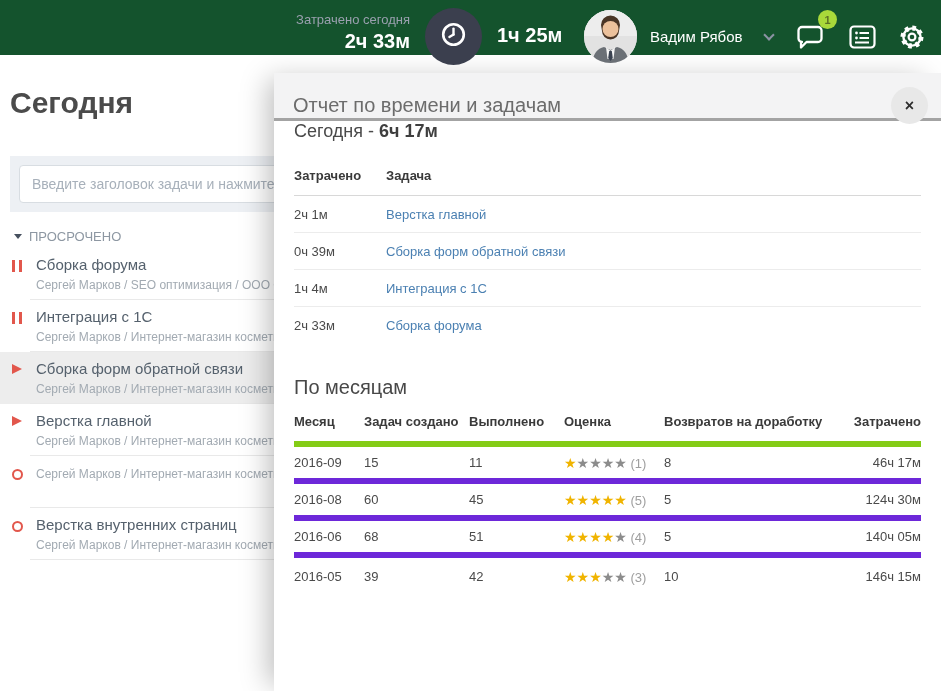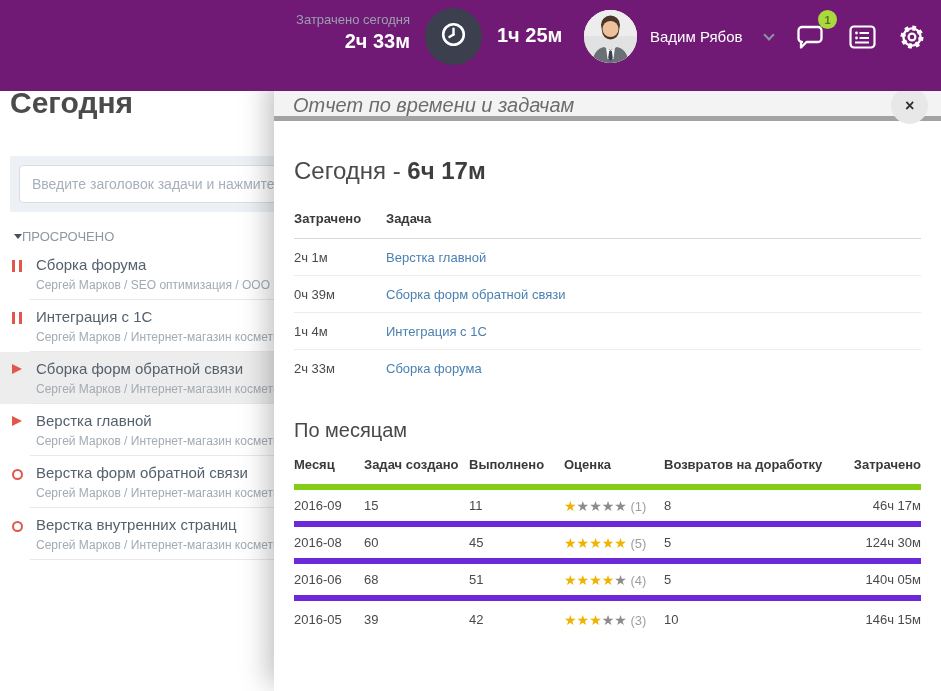--- a/index.html
+++ b/index.html
@@ -4,21 +4,21 @@
 <style>
   * { margin:0; padding:0; box-sizing:border-box; }
   html,body { width:941px; height:691px; overflow:hidden; }
   body {
     position:relative;
     font-family:"Liberation Sans", sans-serif;
     background:#ffffff;
   }
 
   
-  .topbar { position:absolute; left:0; top:0; width:941px; height:91px; background:#701a75; z-index:20; }
+  .topbar { position:absolute; left:0; top:0; width:941px; height:55px; background:#14532d; z-index:20; }
   .spent { position:absolute; right:531px; top:12px; text-align:right; }
   .spent-label { font-size:13px; color:#9aa0af; }
   .spent-value { font-size:20px; font-weight:bold; color:#fff; margin-top:3px; }
   .timer-btn { position:absolute; left:425px; top:8px; width:57px; height:57px; border-radius:50%;
                background:#3b3f4e; display:flex; align-items:center; justify-content:center; cursor:pointer; }
   .timer-value { position:absolute; left:497px; top:24px; font-size:20px; font-weight:bold; color:#fff; }
   .avatar { position:absolute; left:584px; top:10px; width:53px; height:53px; border-radius:50%;
             overflow:hidden; cursor:pointer; background:#dcdcdc; }
   .avatar svg { display:block; }
   .user-menu { position:absolute; left:650px; top:28px; display:flex; align-items:center; gap:22px; cursor:pointer; }
@@ -32,48 +32,48 @@
   .list-btn { position:absolute; left:849px; top:25px; cursor:pointer; }
   .gear-btn { position:absolute; left:898px; top:23px; cursor:pointer; }
 
   
   .page-title { position:absolute; left:10px; top:86px; font-size:30px; color:#4b4b4b; }
   .add-panel { position:absolute; left:10px; top:156px; width:430px; height:56px; background:#edf0f4; }
   .task-input { position:absolute; left:9px; top:9px; width:412px; height:38px;
                 border:1px solid #d8dde2; border-radius:4px; padding:0 12px;
                 font-size:14px; color:#46505c; font-family:"Liberation Sans", sans-serif; outline:none; }
   .task-input::placeholder { color:#a7b0ba; }
-  .section-head { position:absolute; left:14px; top:229px; display:flex; align-items:center; cursor:pointer; }
+  .section-head { position:absolute; left:14px; top:229px; display:flex; align-items:center; gap:7px; cursor:pointer; }
   .tri-down { width:0; height:0; border-left:4px solid transparent; border-right:4px solid transparent;
               border-top:5px solid #46505e; }
   .section-label { font-size:13px; color:#8d97a2; }
 
   .task-list { position:absolute; left:0; top:248px; width:460px; }
   .task-item { position:relative; height:52px; padding:7px 0 0 36px; cursor:pointer; white-space:nowrap; }
   .task-item::after { content:""; position:absolute; left:30px; right:0; bottom:0; border-bottom:1px solid #e9e9e9; }
   .task-item.selected { background:#ededed; }
   .task-icon { position:absolute; left:12px; top:12px; }
   .icon-pause { width:10px; height:12px; border-left:3.5px solid #e2574c; border-right:3.5px solid #e2574c; }
   .icon-play  { width:0; height:0; border-left:10px solid #e2574c;
                 border-top:5.5px solid transparent; border-bottom:5.5px solid transparent; }
   .icon-circle{ width:11px; height:11px; border:2px solid #e2574c; border-radius:50%; margin-top:1px; }
   .task-title { font-size:15px; color:#55616d; line-height:19px; }
   .task-meta  { font-size:12px; color:#a2aab2; line-height:16px; margin-top:3px; }
 
   
   .modal { position:absolute; left:274px; top:73px; width:667px; height:618px; background:#fff;
            box-shadow:-12px 0 26px -6px rgba(0,0,0,0.25); z-index:10; }
-  .modal-header { position:relative; height:48px; background:#f3f3f4; border-bottom:5px solid #a3a3a3;font-style:italic; }
+  .modal-header { position:relative; height:48px; background:#f3f3f4; border-bottom:3px solid #a3a3a3; }
   .modal-title { position:absolute; left:19px; top:21px; font-size:20px; color:#6c6c6c; }
   .close-btn { position:absolute; right:13px; top:14px; width:37px; height:37px; border-radius:50%;
                background:#e8e8e8; display:flex; align-items:center; justify-content:center;
                font-size:16px; font-weight:bold; color:#2d2d2d; cursor:pointer; }
   .modal-body { padding:0 20px; }
 
-  .today-heading { margin-top:36px; font-size:24px; color:#4a4a4a; }
+  .today-heading { font-size:18px; color:#4a4a4a; }
   .today-heading b { color:#3e3e3e; }
 
   .today-table { margin-top:18px; }
   .t-row { display:grid; grid-template-columns:92px 1fr; align-items:center; }
   .t-head { padding:8px 0 12px; border-bottom:1px solid #d8d8d8; }
   .t-head span { font-size:13px; font-weight:bold; color:#3a3a3a; }
   .t-data { height:37px; border-bottom:1px solid #ececec; font-size:13px; color:#4a4a4a; }
   .t-data:last-child { border-bottom:none; }
   .task-link { color:#4b80b2; cursor:pointer; }
 
@@ -190,21 +190,20 @@
   </div>
 
   <div class="task-item">
     <span class="task-icon icon-play"></span>
     <div class="task-title">Верстка главной</div>
     <div class="task-meta">Сергей Марков / Интернет-магазин косметики</div>
   </div>
 
   <div class="task-item">
     <span class="task-icon icon-circle"></span>
-    <div class="task-title">Верстка форм обратной связи</div>
     <div class="task-meta">Сергей Марков / Интернет-магазин косметики</div>
   </div>
 
   <div class="task-item">
     <span class="task-icon icon-circle"></span>
     <div class="task-title">Верстка внутренних страниц</div>
     <div class="task-meta">Сергей Марков / Интернет-магазин косметики</div>
   </div>
 </div>
 

